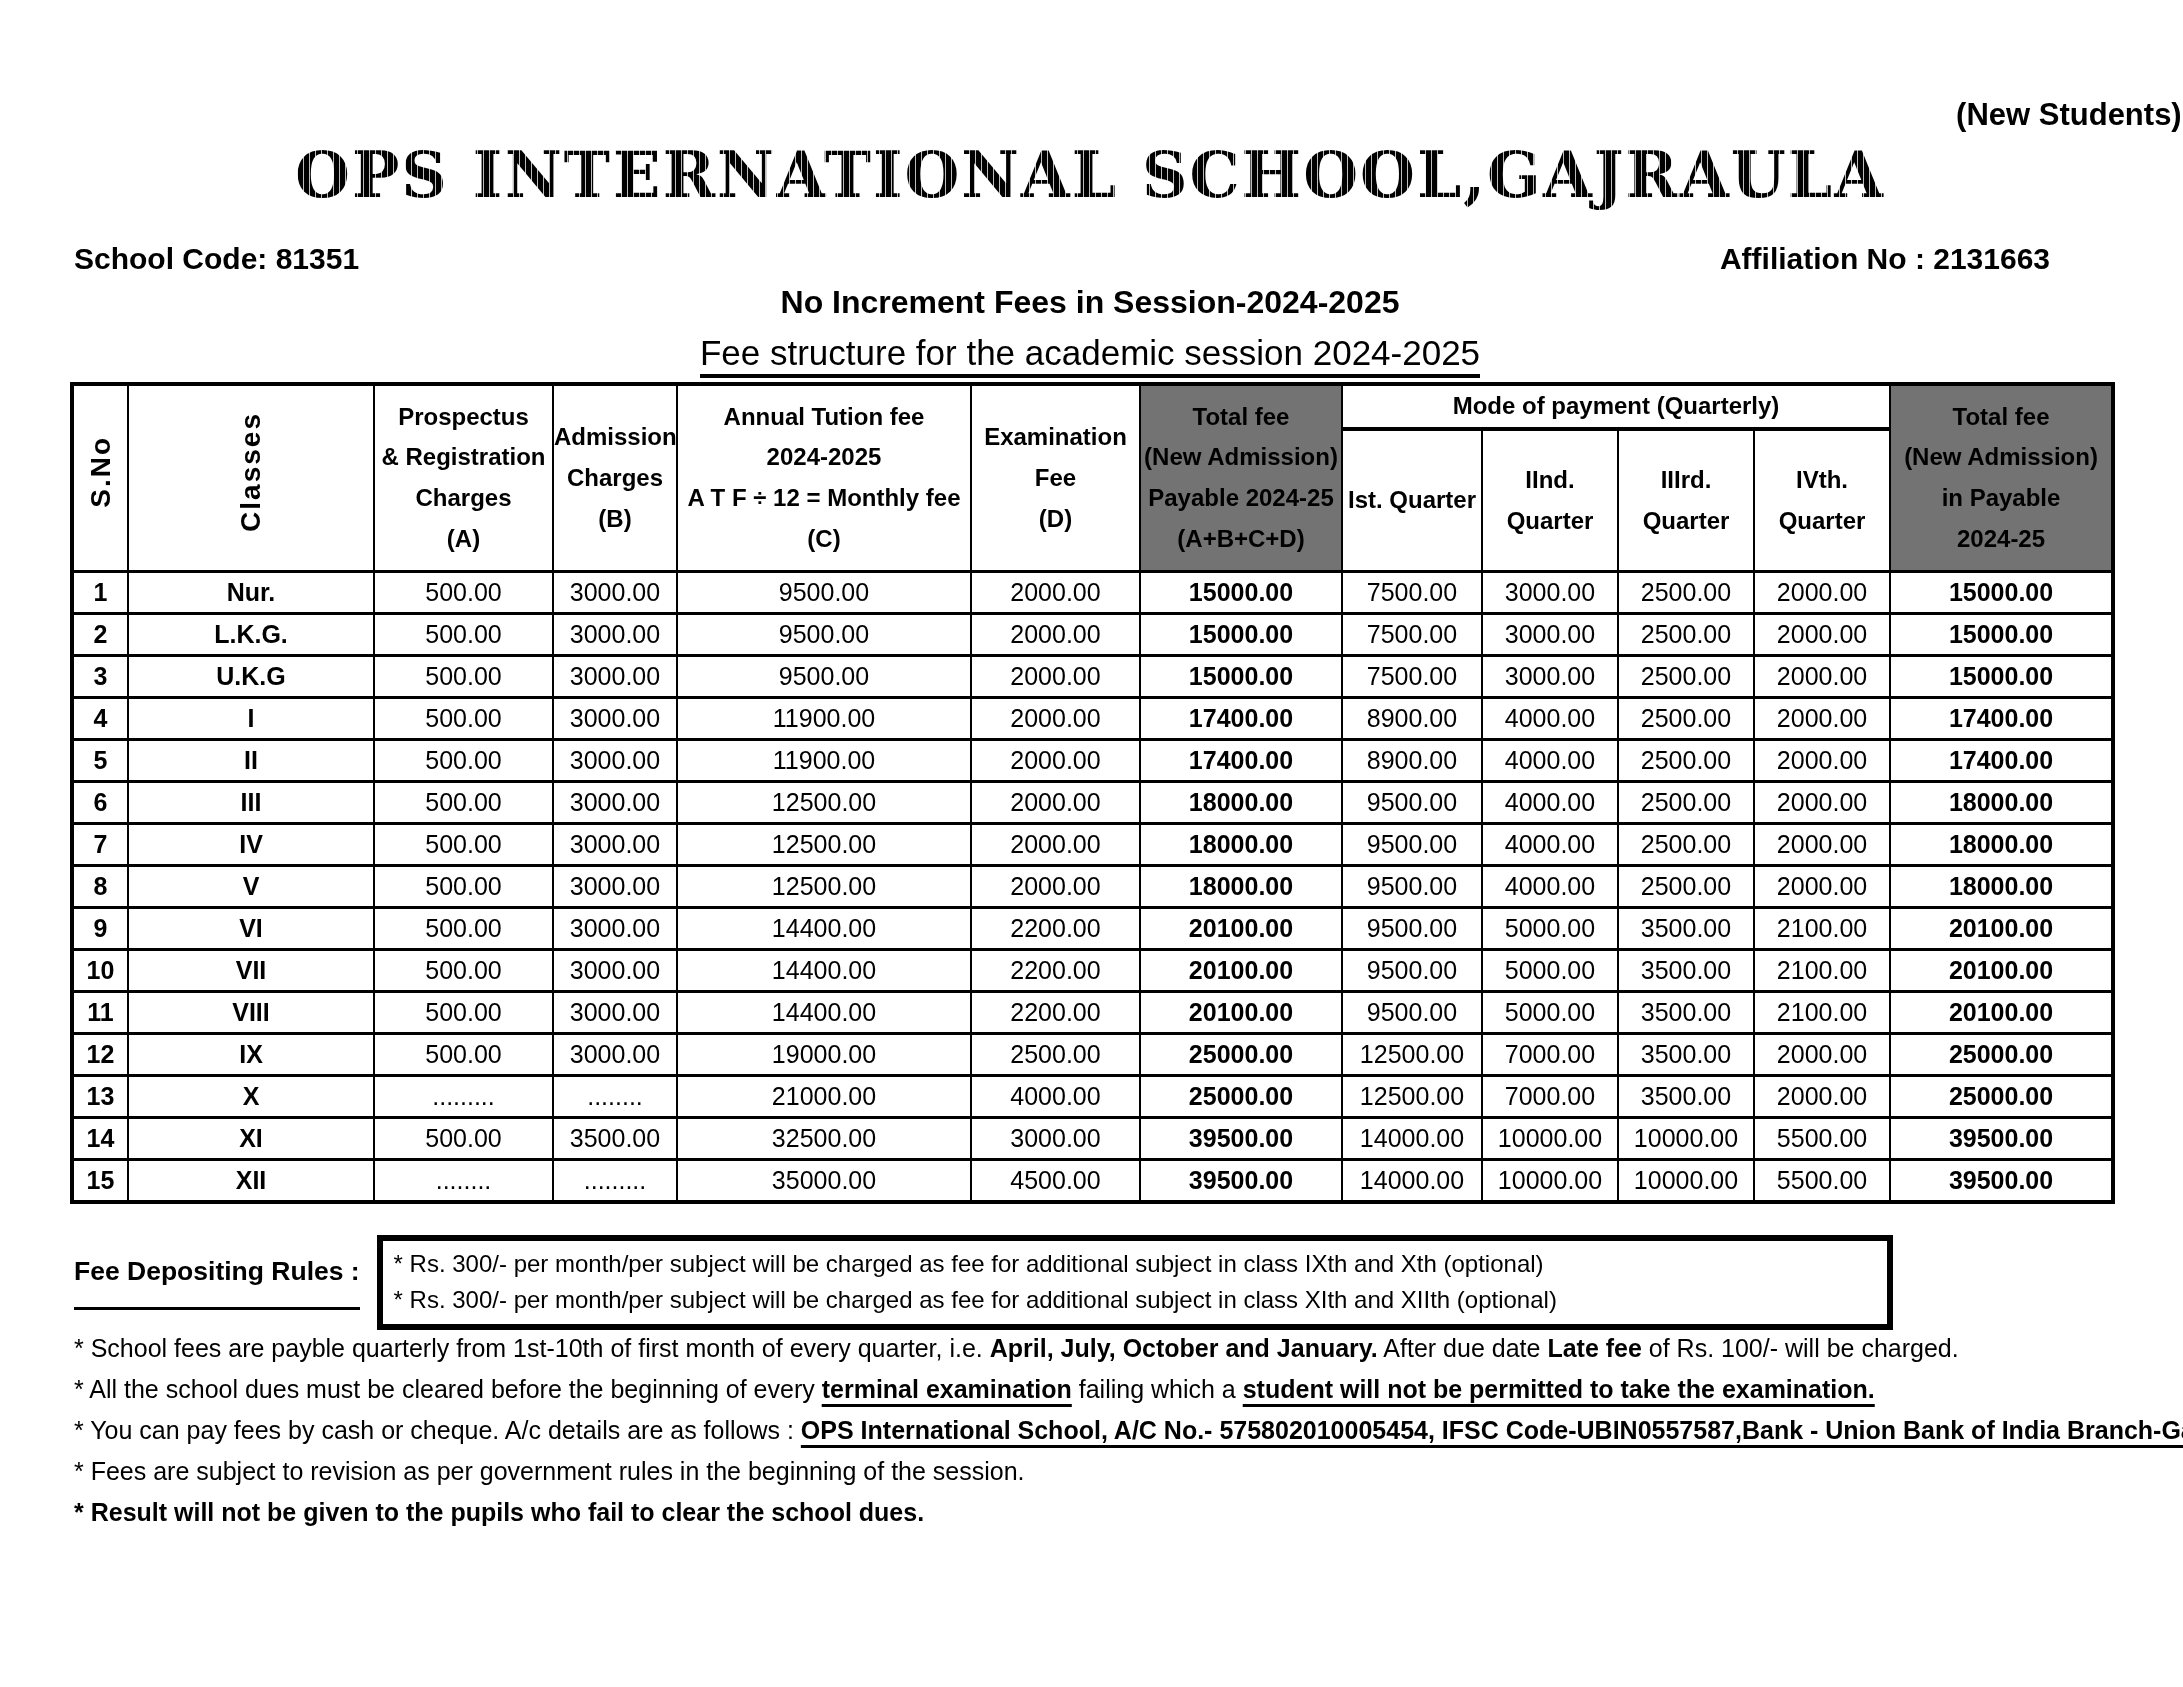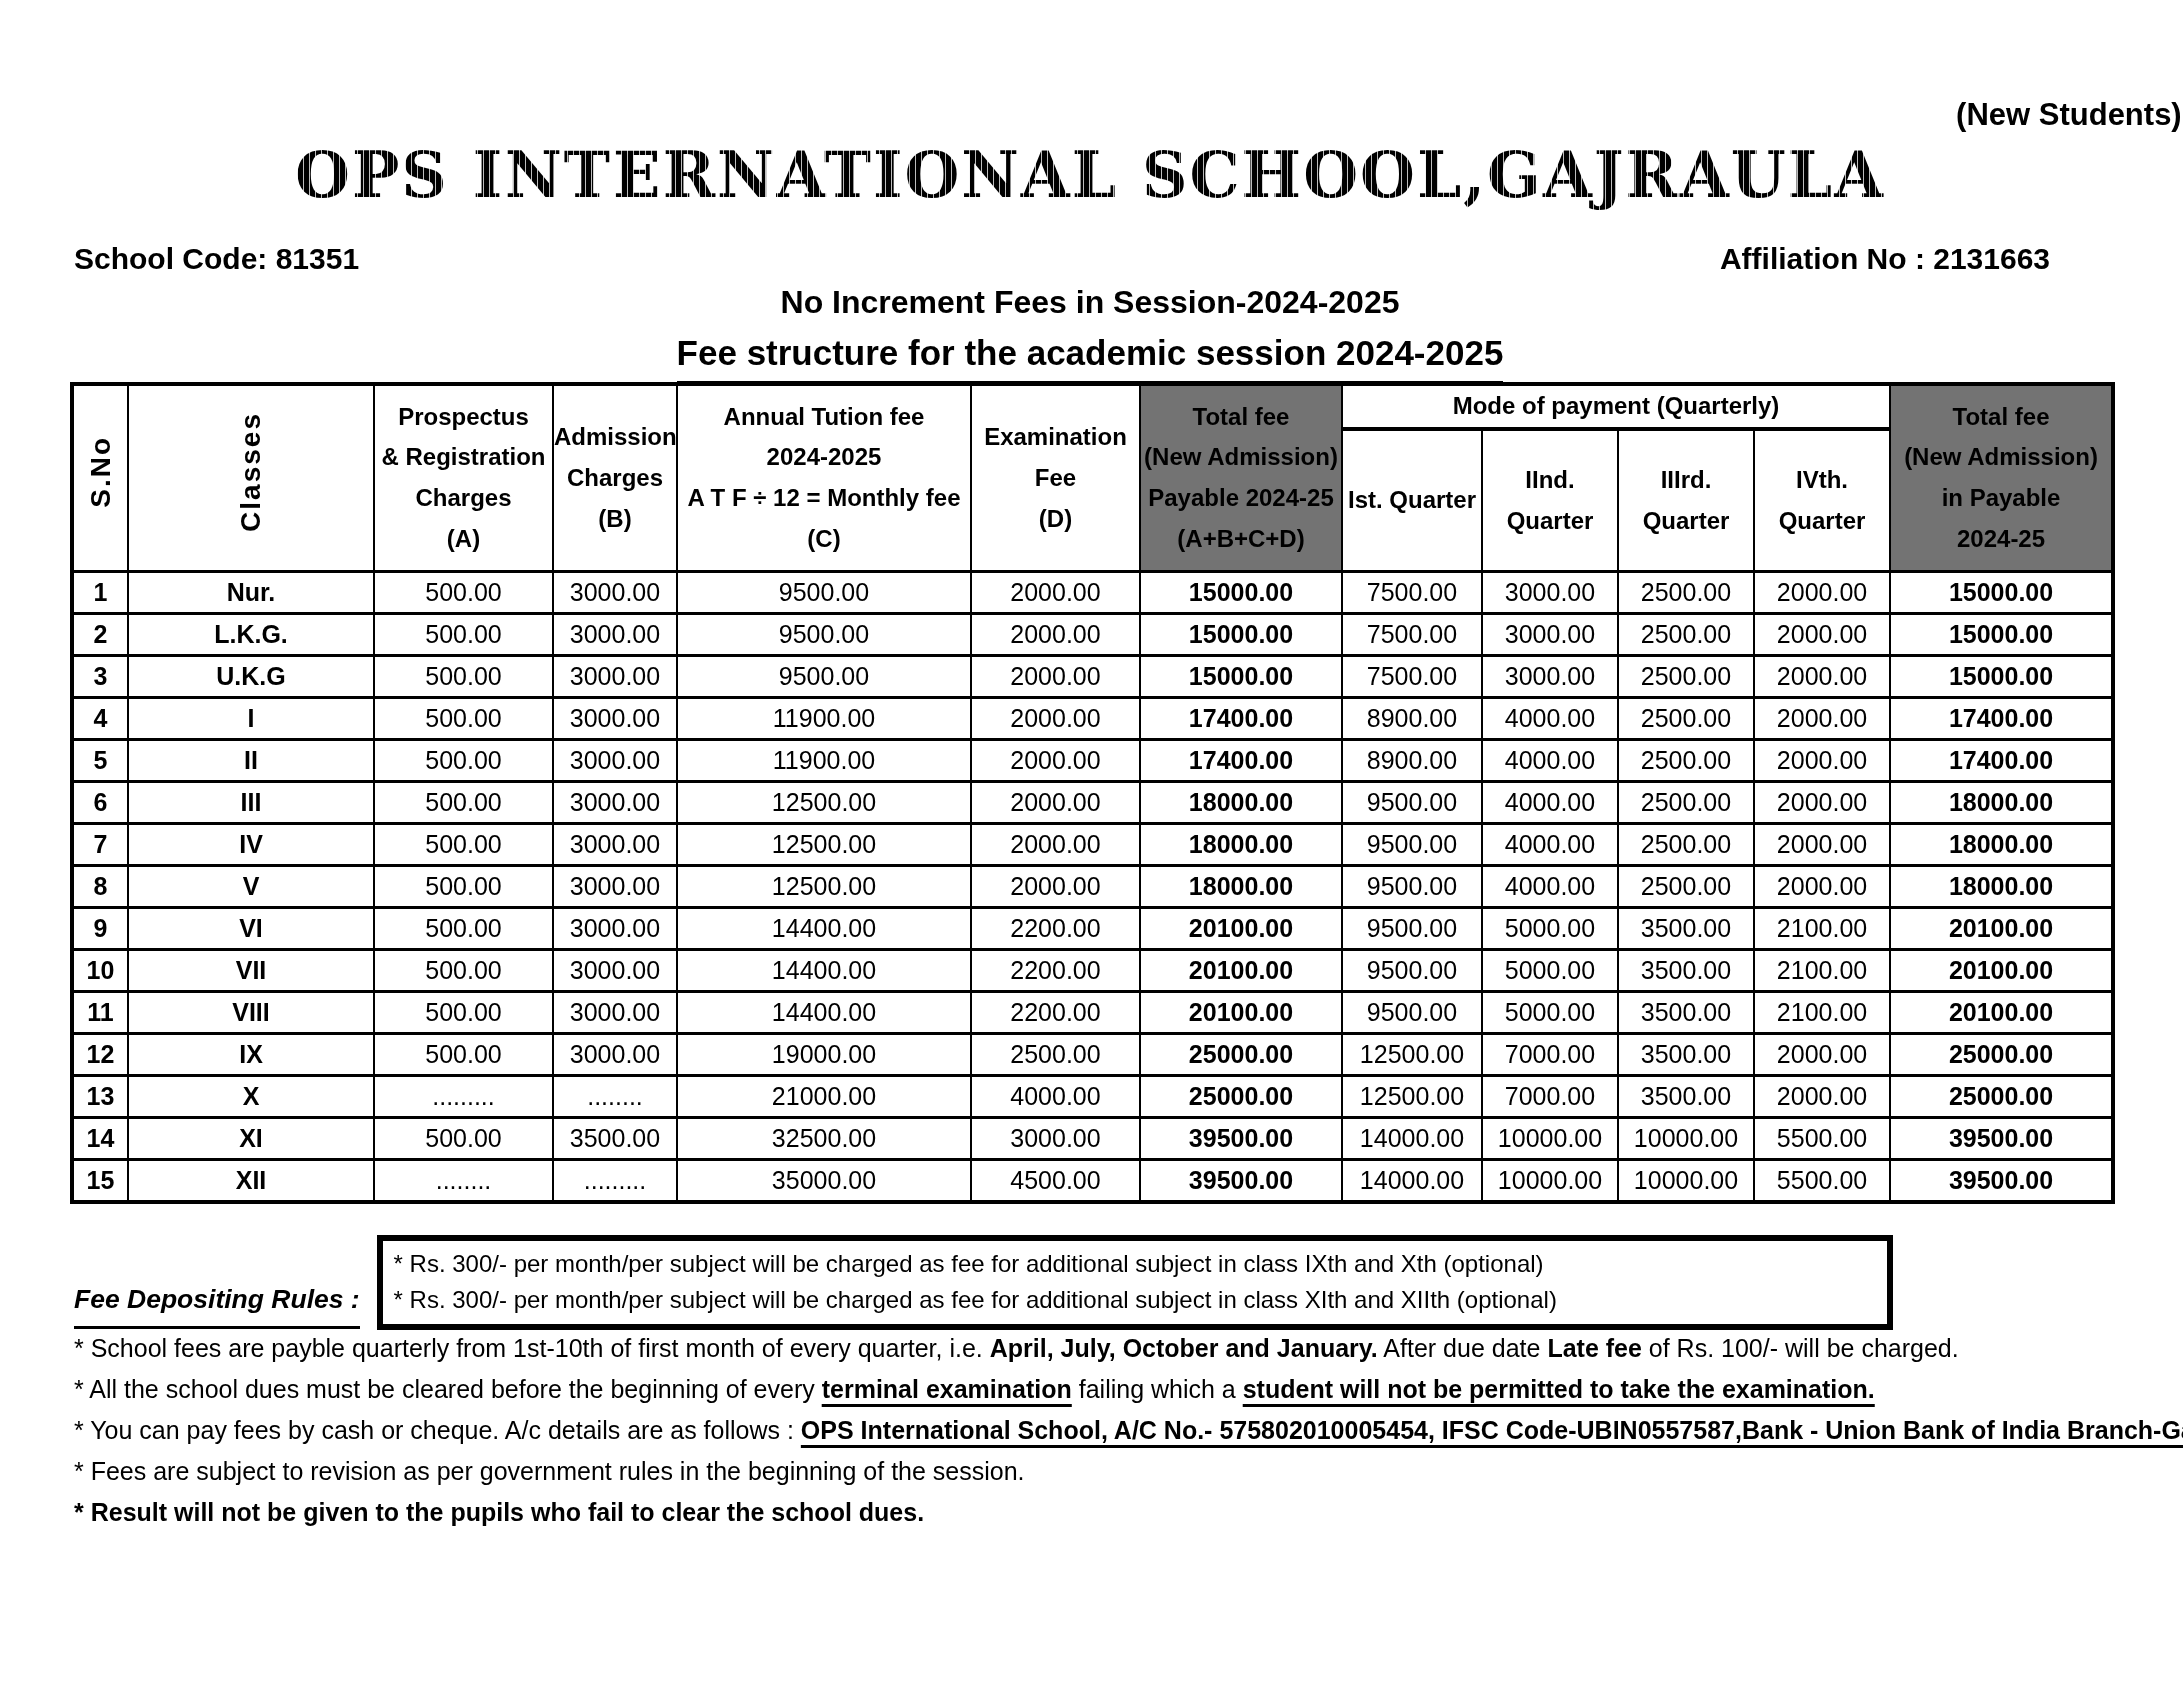--- a/index.html
+++ b/index.html
@@ -15,21 +15,21 @@
   }
   @supports ((-webkit-background-clip: text)) {
     .school-title {
       background:repeating-linear-gradient(90deg,#000 0 4.6px,#bdbdbd 4.6px 6px);
       -webkit-background-clip:text; background-clip:text; color:transparent;
     }
   }
   .code-row { position:absolute; top:242px; left:74px; right:133px; display:flex; justify-content:space-between; font-size:30px; font-weight:bold; }
   .subtitle1 { position:absolute; top:284px; left:70px; width:2040px; text-align:center; font-size:32px; font-weight:bold; }
   .subtitle2-wrap { position:absolute; top:333px; left:70px; width:2040px; text-align:center; }
-  .subtitle2 { display:inline-block; font-size:35px; font-weight:bold; border-bottom:4px solid #000; padding-bottom:8px; }
+  .subtitle2 { display:inline-block; font-size:35px; font-weight:normal; border-bottom:4px solid #000; padding-bottom:1px; }
 
   .fee-table { position:absolute; top:382px; left:70px; width:2040px; border-collapse:collapse; table-layout:fixed; border:4.6px solid #000; }
   .fee-table th, .fee-table td {
     border:2px solid #000; border-top-width:3.3px; border-bottom-width:3.3px;
     text-align:center; vertical-align:middle; padding:0; overflow:hidden;
   }
   .fee-table thead th { font-size:24px; font-weight:bold; white-space:pre-line; line-height:1.7; }
   .hr1 { height:40px; }
   .hr2 { height:143px; }
   th.mode { font-size:25px; line-height:1.2; border-bottom-width:4px; }
@@ -41,21 +41,21 @@
     font-size:28px; font-weight:bold; letter-spacing:2px; white-space:nowrap;
   }
   .fee-table tbody tr { height:42px; }
   .fee-table tbody td { font-size:25px; background:#fff; }
   td.c-sno { font-weight:bold; font-size:26.5px; }
   td.c-class { font-weight:bold; }
   td.c-total { background:#8DB4E2; font-weight:bold; }
 
   .rules-label {
     position:absolute; left:74px; top:1256px; font-size:26.5px; font-weight:bold;
-    font-style:italic; border-bottom:3.3px solid #000; padding-bottom:11px; white-space:nowrap;margin-top:28px;
+    border-bottom:3.3px solid #000; padding-bottom:20px; white-space:nowrap;
   }
   .rules-box {
     position:absolute; left:377px; top:1235px; width:1516px; box-sizing:border-box;
     border:6px solid #000; background:#fff; padding:5.3px 0 5.3px 10.6px;
   }
   .rules-box p { margin:0; font-size:24px; line-height:36px; text-align:left; white-space:nowrap; }
 
   .notes { position:absolute; left:74px; top:1335px; width:2044px; }
   .note { margin:0 0 14.6px 0; font-size:25px; line-height:26.5px; white-space:nowrap; }
   .note .b { font-weight:bold; }

